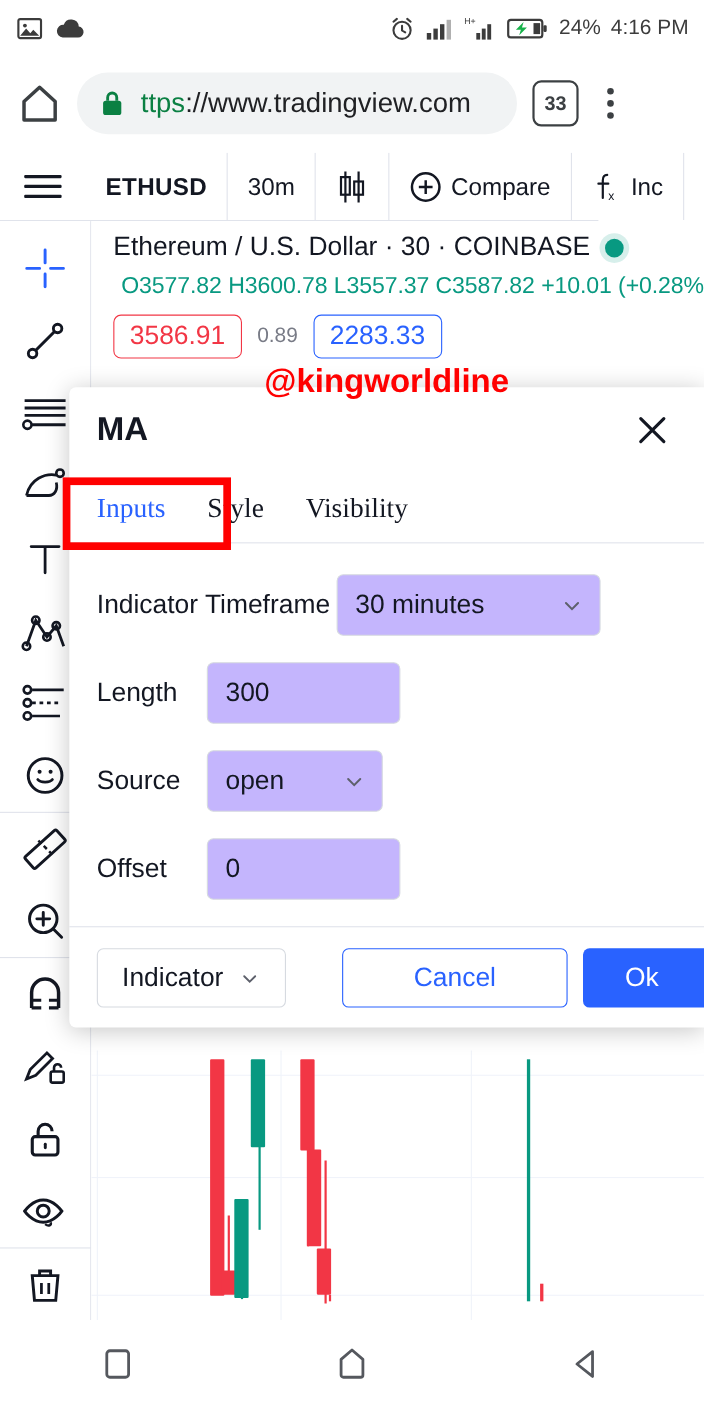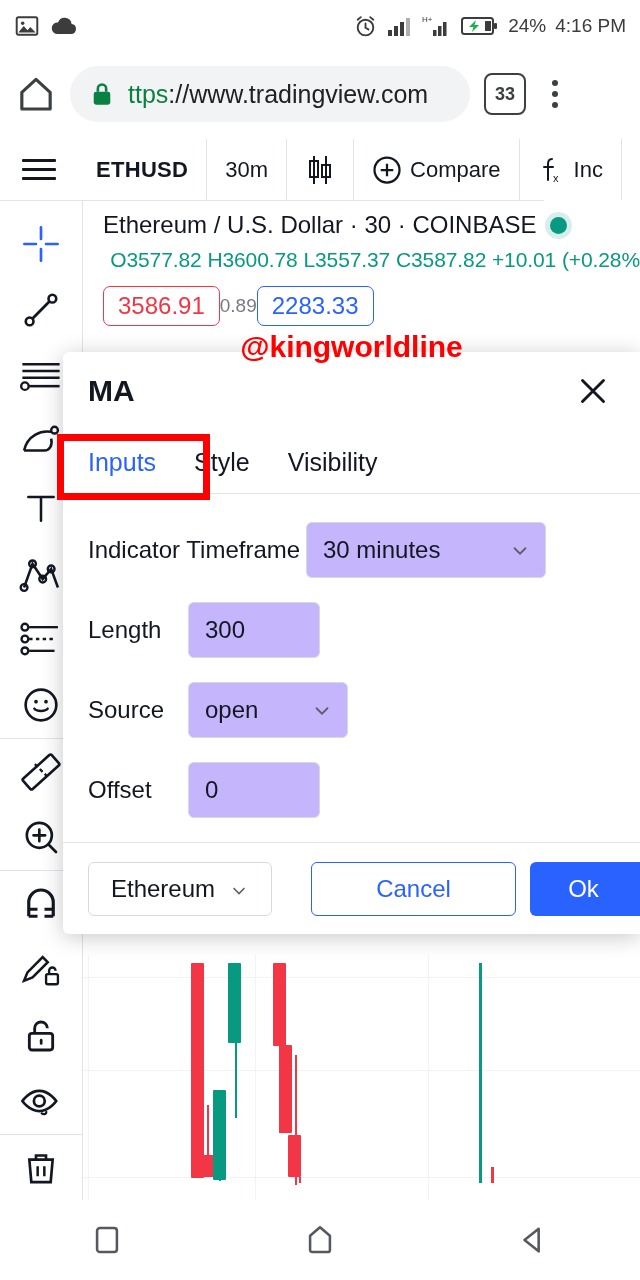--- a/index.html
+++ b/index.html
@@ -71,21 +71,21 @@
 
   
   .chart-area {
     position:absolute; top:201px; left:83px; right:0; bottom:80px;
     background:#fff; overflow:hidden;
   }
   .legend { padding:10px 0 0 20px;text-align:right; }
   .legend-title { font-size:24px; color:#131722; display:flex; align-items:center; gap:14px;}
   .greendot { width:17px; height:17px; border-radius:50%; background:#089981; box-shadow:0 0 0 5px rgba(8,153,129,.16); }
   .ohlc { font-size:21px; color:#089981; margin-top:9px; white-space:nowrap; letter-spacing:-.1px;}
-  .bidask { display:flex; align-items:center; margin-top:14px; }
+  .bidask { display:flex; align-items:center; gap:14px; margin-top:14px; }
   .pill { border-radius:7px; padding:5px 14px; font-size:24px; }
   .pill.bid { border:1.5px solid #f23645; color:#f23645; }
   .pill.ask { border:1.5px solid #2962ff; color:#2962ff; }
   .spread { font-size:19px; color:#787b86; }
 
   .candles { position:absolute; left:0; right:0; bottom:0; height:245px; }
   .gridline { position:absolute; left:0; right:0; height:1px; background:#f0f3fa; }
   .vgrid { position:absolute; top:0; bottom:0; width:1px; background:#f0f3fa; }
   .wick { position:absolute; width:2px; }
   .body { position:absolute; width:13px; border-radius:1px; }
@@ -104,38 +104,38 @@
   .watermark {
     position:absolute; left:50%; transform:translateX(-50%); top:-22px;
     color:#ff0000; font-size:30px; font-weight:bold; white-space:nowrap;
   }
   .dlg-close {
     margin-left:auto; width:44px; height:44px;
     display:flex; align-items:center; justify-content:center;
   }
   .tabs { display:flex; align-items:flex-end; padding:0 25px; height:64px;
           border-bottom:1px solid #e0e3eb; gap:38px; }
-  .tab { font-size:25px; color:#131722; padding-bottom:16px; }
+  .tab { font-size:25px; color:#131722; padding-bottom:16px;font-family:Liberation Serif, serif; }
   .tab.active { color:#2962ff; }
   .annot-box {
     position:absolute; left:-6px; top:82px; width:153px; height:66px;
     border:7px solid #ff0000; pointer-events:none;
   }
   .dlg-body { padding:16px 25px 12px 25px; }
   .row { display:flex; align-items:center; height:80px; }
   .row-label { font-size:24px; color:#131722; }
   .lbl-tf { width:218px; }
   .lbl-std { width:100px; }
   .control {
     height:56px; border:1px solid #d6dae0; border-radius:6px;
     display:flex; align-items:center; padding:0 16px;
     font-size:24px; color:#131722; background:#c4b5fd;
   }
   .control.tf { width:240px; justify-content:space-between; }
-  .control.num { width:132px; }
+  .control.num { width:176px; }
   .control.src { width:160px; justify-content:space-between; }
   .chev { width:20px; height:20px; display:inline-block; }
 
   .dlg-foot {
     border-top:1px solid #e0e3eb; height:92px;
     display:flex; align-items:center; padding:0 25px 0 25px; gap:14px;
   }
   .btn {
     height:54px; border-radius:6px; display:flex; align-items:center;
     justify-content:center; font-size:24px; padding:0 22px;
@@ -466,21 +466,21 @@
         </span>
       </div>
       <div class="row">
         <span class="row-label lbl-std">Offset</span>
         <span class="control num">0</span>
       </div>
     </div>
 
     <div class="dlg-foot">
       <span class="btn defaults">
-        <span>Ethereum</span>
+        <span>Indicator</span>
         <span class="chev">
           <svg width="20" height="20" viewBox="0 0 24 24">
               <path d="M6 9l6 6 6-6" fill="none" stroke="#5d606b" stroke-width="2" stroke-linecap="round"></path>
             </svg>
         </span>
       </span>
       <span class="btn cancel">Cancel</span>
       <span class="btn ok">Ok</span>
     </div>
   </div>

